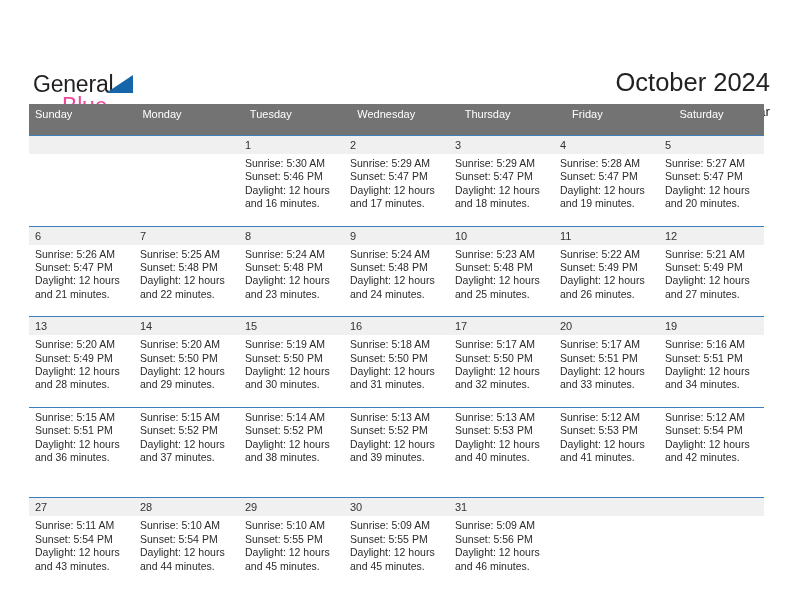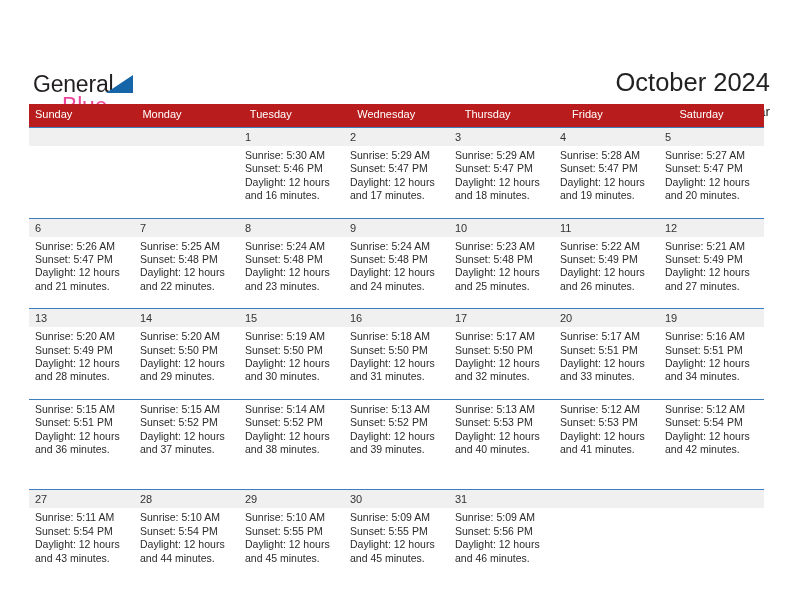--- a/index.html
+++ b/index.html
@@ -86,22 +86,22 @@
 
   
   .calendar {
     position: absolute;
     left: 29px;
     top: 104px;
     width: 735px;
   }
   .dow-row {
     display: flex;
-    background: #b91c1c;
-    height: 23px;
+    background: #737373;
+    height: 31px;
     gap: 17px;
   }
   .dow-cell {
     flex: 1 1 0;
     color: #ffffff;
     font-size: 11px;
     line-height: 21px;
     padding-left: 6px;
     box-sizing: border-box;
     white-space: nowrap;

